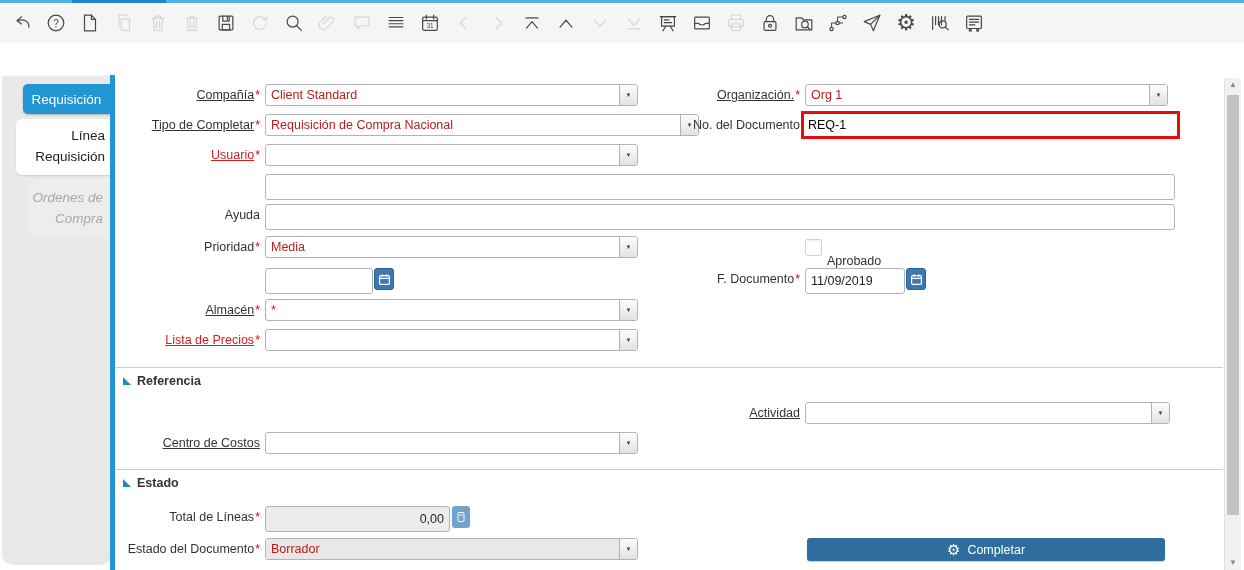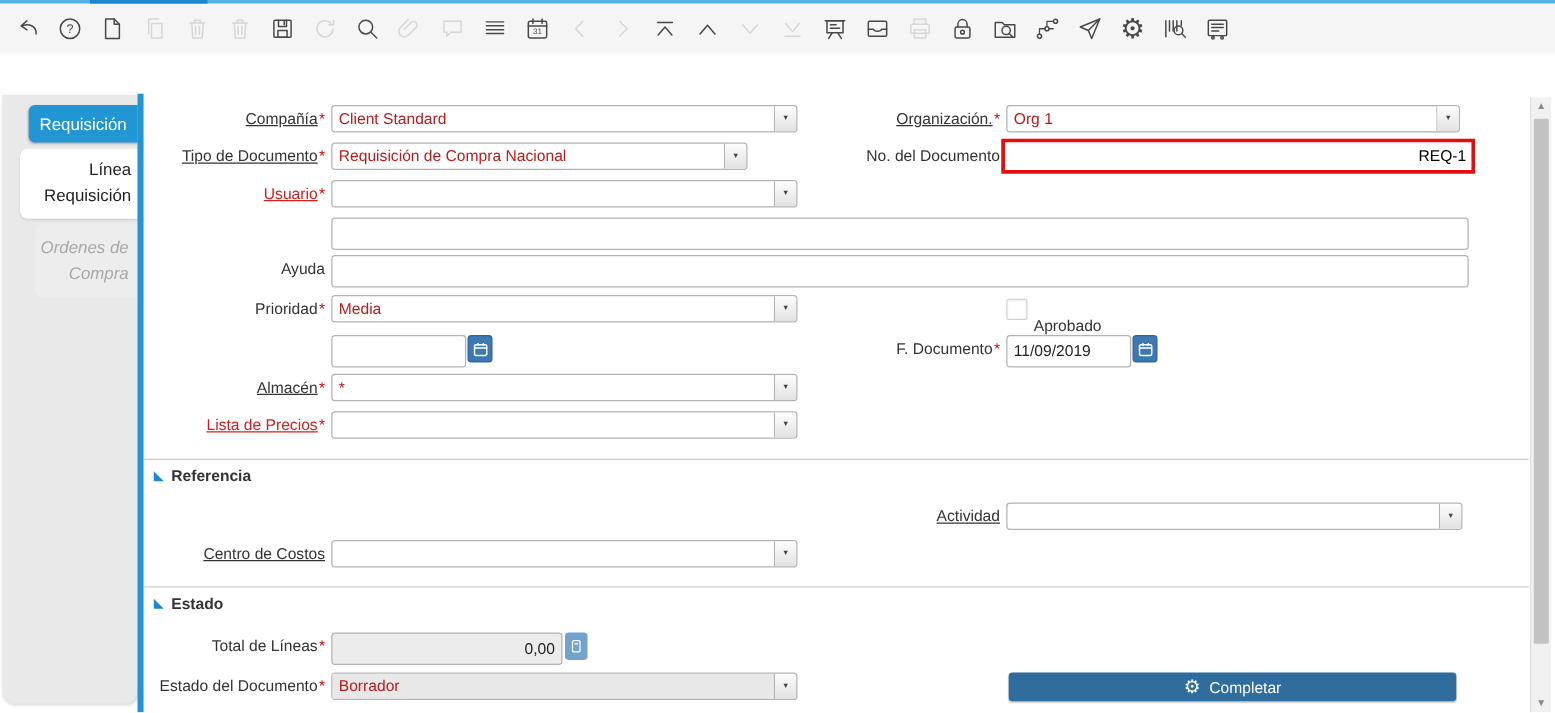--- a/index.html
+++ b/index.html
@@ -37,21 +37,21 @@
   .req{color:#e00000;margin-left:1px;}
   .combo{position:absolute;display:flex;height:22px;border:1px solid #b3b3b3;border-radius:3px;background:#fff;box-sizing:border-box;}
   .cin{flex:1;min-width:0;border:none;outline:none;padding:0 5px;font:12.5px "Liberation Sans",sans-serif;color:#b91c1c;background:transparent;}
   .dd{width:17px;border-left:1px solid #b3b3b3;background:linear-gradient(#fdfdfd,#e2e2e2);
       display:flex;align-items:center;justify-content:center;border-radius:0 2px 2px 0;cursor:pointer;}
   .ddv{font-size:6px;color:#444;}
   .tin{position:absolute;height:22px;border:1px solid #b3b3b3;border-radius:3px;box-sizing:border-box;
        padding:12px 5px;font:12.5px "Liberation Sans",sans-serif;color:#222;outline:none;background:#fff;}
   .ro{background:#ececec;}
   .redbox{position:absolute;border:3px solid #e80c0c;box-sizing:border-box;background:#fff;display:flex;}
-  .redbox input{flex:1;border:none;outline:none;padding:1px 4px;font:12.5px "Liberation Sans",sans-serif;text-align:right;}
+  .redbox input{flex:1;border:none;outline:none;padding:1px 4px;font:12.5px "Liberation Sans",sans-serif;}
   .datebtn{width:20px;height:22px;background:#3d78b2;border:1px solid #2e639a;border-radius:3px;margin-left:1px;
            display:flex;align-items:center;justify-content:center;box-sizing:border-box;cursor:pointer;flex:0 0 auto;}
   .datebtn svg{width:13px;height:13px;stroke:#fff;fill:none;stroke-width:1.1;}
   .calcbtn{width:18px;height:22px;background:#73a2cb;border-radius:3px;margin-left:2px;
            display:flex;align-items:center;justify-content:center;cursor:pointer;}
   .calcbtn svg{width:12px;height:12px;stroke:#fff;fill:none;stroke-width:1;}
   .cb{position:absolute;width:15px;height:15px;background:#fff;border:1px solid #d2d2d2;border-radius:2px;
       box-shadow:inset 0 1px 2px rgba(0,0,0,.07);cursor:pointer;}
   .cbl{position:absolute;line-height:17px;color:#333;}
   .hr{position:absolute;left:0;width:1108px;height:1px;background:#cdcdcd;}
@@ -277,22 +277,22 @@
       <span class="lbl lblR lnk"><span>Organización.</span><span class="req">*</span></span>
       <div class="combo" style="left:690px;width:363px">
         <input class="cin" value="Org 1" style="">
         <span class="dd">
             <span class="ddv">▼</span>
           </span>
       </div>
     </div>
 
     <div class="row" style="top:39px">
-      <span class="lbl lblL lnk"><span>Tipo de Documento</span><span class="req">*</span></span>
-      <div class="combo" style="left:150px;width:333px">
+      <span class="lbl lblL lnk"><span>Tipo de Completar</span><span class="req">*</span></span>
+      <div class="combo" style="left:150px;width:434px">
         <input class="cin" value="Requisición de Compra Nacional" style="">
         <span class="dd">
             <span class="ddv">▼</span>
           </span>
       </div>
       <span class="lbl lblR"><span>No. del Documento</span></span>
       <div class="redbox" style="left:686px;top:-3px;width:379px;height:28px">
         <input value="REQ-1" style="">
       </div>
     </div>

